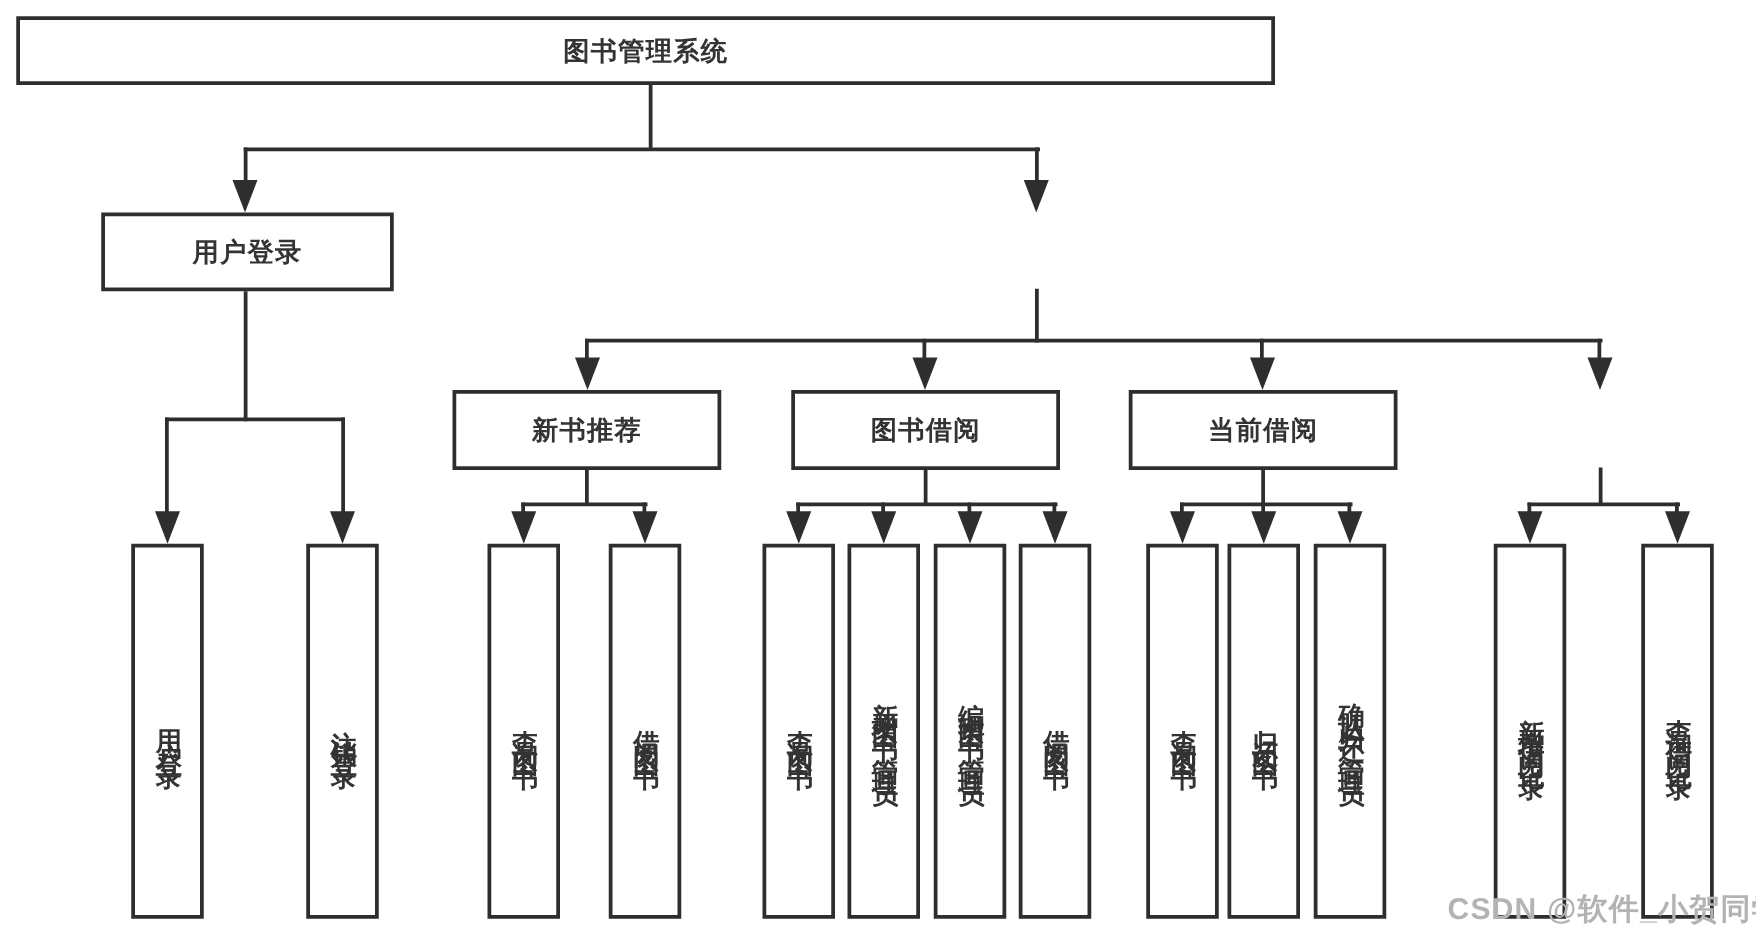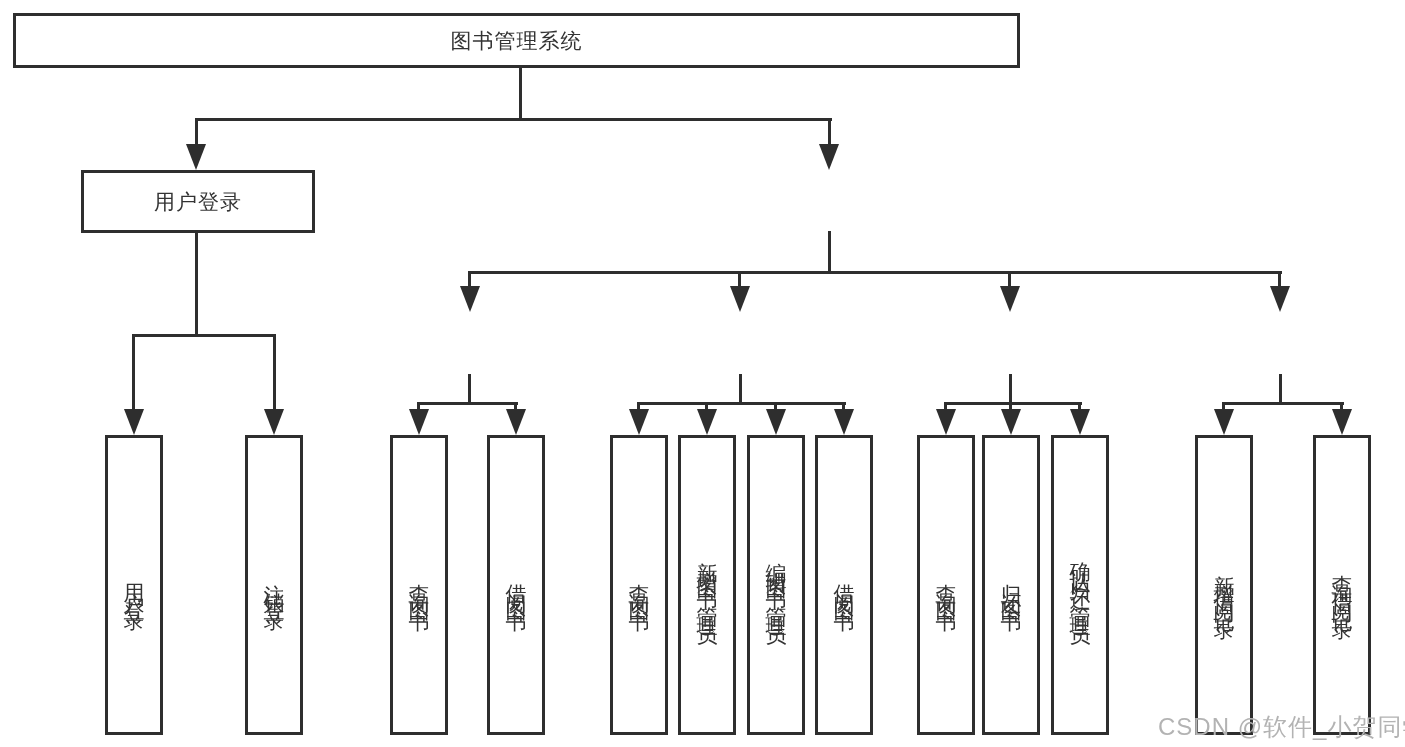--- a/index.html
+++ b/index.html
@@ -2,20 +2,21 @@
 <html style="--line: #2e2e2e; --text: #333333; --watermark: #b3b3b3; --bg: #ffffff;"><head>
 <meta charset="utf-8">
 <style>
   html,body{margin:0;padding:0;background:#fff;}
   .canvas{
     position:relative;
     width:1405px;height:747px;
     background:var(--bg,#ffffff);
     font-family:"Liberation Sans",sans-serif;
     overflow:hidden;
+    font-weight:bold;
   }
   
   .vl{position:absolute;width:3px;background:var(--line,#2e2e2e);}
   .hl{position:absolute;height:3px;background:var(--line,#2e2e2e);}
   .arr{
     position:absolute;width:0;height:0;
     border-left:10px solid transparent;
     border-right:10px solid transparent;
     border-top:26px solid var(--line,#2e2e2e);
   }
@@ -111,20 +112,29 @@
   <div class="arr" style="left:1332px;top:409px"></div>
 
   <div class="node h" style="left:13px;top:13px;width:1007px;height:55px">
     <span>图书管理系统</span>
   </div>
 
   <div class="node h" style="left:81px;top:170px;width:234px;height:63px">
     <span>用户登录</span>
   </div>
 
+  <div class="node h" style="left:362px;top:312px;width:215px;height:64px">
+    <span>新书推荐</span>
+  </div>
+  <div class="node h" style="left:633px;top:312px;width:215px;height:64px">
+    <span>图书借阅</span>
+  </div>
+  <div class="node h" style="left:903px;top:312px;width:215px;height:64px">
+    <span>当前借阅</span>
+  </div>
 
   <div class="node v" style="left:105px">
     <span>用户登录</span>
   </div>
   <div class="node v" style="left:245px">
     <span>注销登录</span>
   </div>
 
   <div class="node v" style="left:390px">
     <span>查询图书</span>

